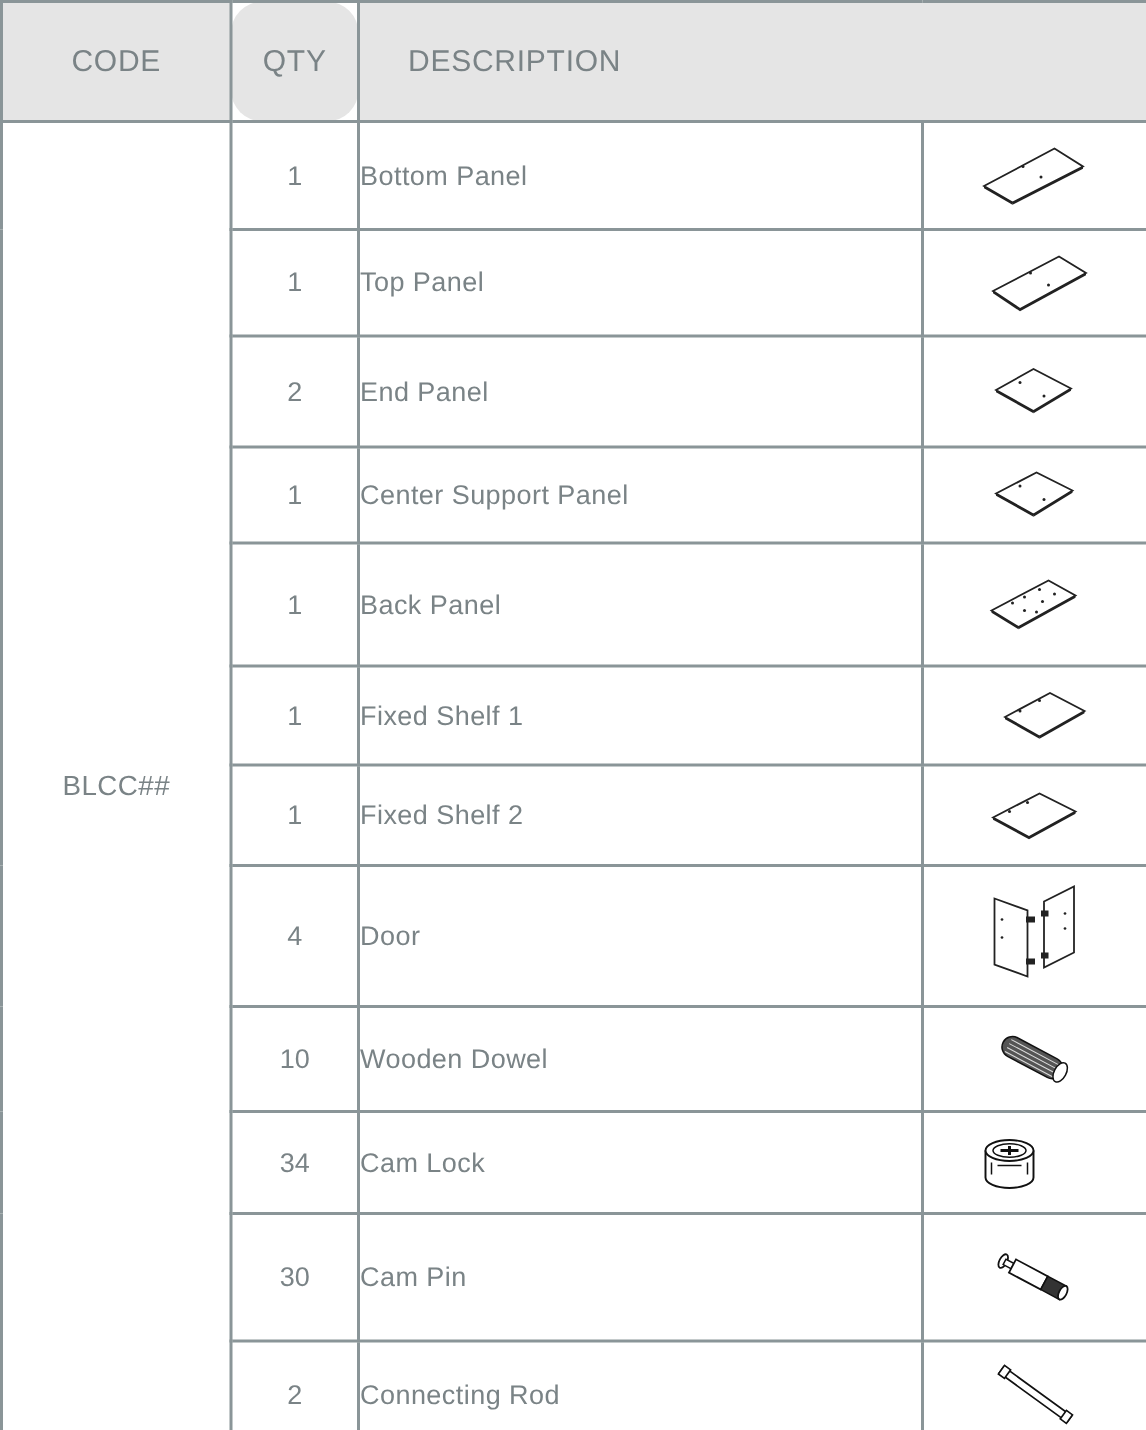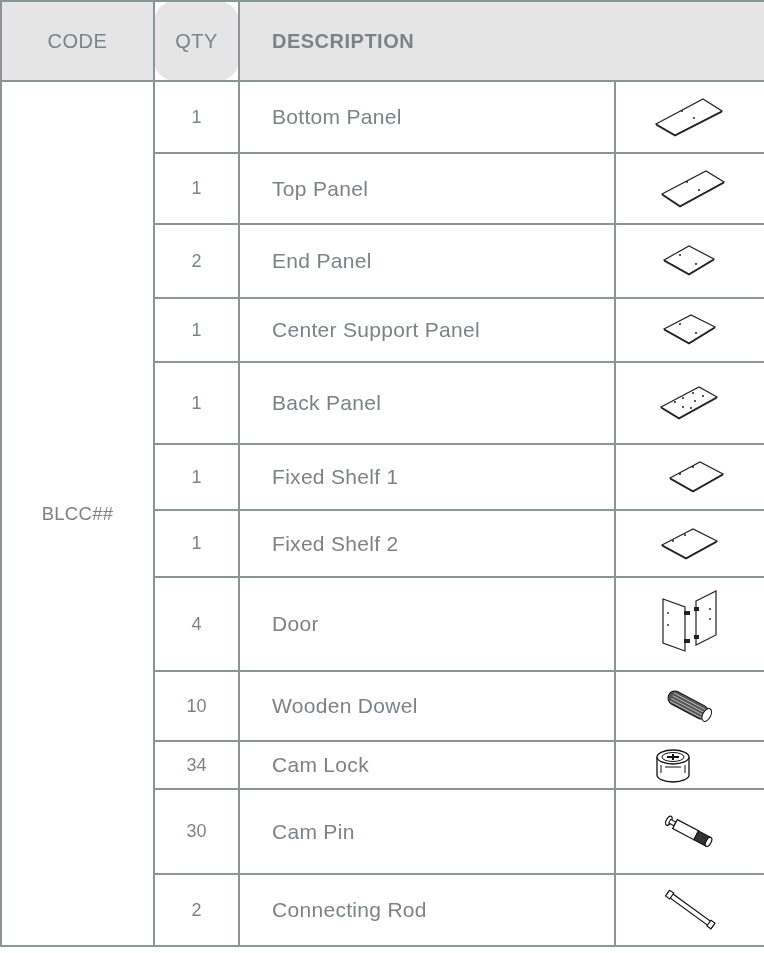--- a/index.html
+++ b/index.html
@@ -2,23 +2,23 @@
 <html><head>
 <meta charset="utf-8">
 <style>
   html,body{margin:0;padding:0;background:#fff;}
   body{width:764px;height:953px;overflow:hidden;font-family:"Liberation Sans",sans-serif;}
   table{border-collapse:collapse;position:absolute;left:0;top:0;width:764px;table-layout:fixed;}
   td,th{border:2px solid #8a9598;padding:0;color:#7a8386;font-weight:normal;}
   th{background:#e5e5e5;height:78px;font-size:20px;letter-spacing:0.5px;}
   th.code{text-align:center;}
   th.qty{text-align:center;border-radius:21px;}
-  th.desc{text-align:left;padding-left:32px;font-weight:bold;}
+  th.desc{text-align:left;padding-left:32px;}
   td.qty{text-align:center;font-size:18px;}
-  td.desc{text-align:left;padding-left:32px;font-size:21px;letter-spacing:0.3px;}
+  td.desc{text-align:left;font-size:18px;letter-spacing:0.3px;}
   td.code{text-align:center;font-size:18.5px;letter-spacing:0.3px;margin-left:40px;}
   td.img{text-align:center;}
   td.img svg{display:inline-block;vertical-align:middle;}
 </style>
 </head>
 <body>
 
 <table>
   <colgroup>
     <col style="width:153px">
@@ -166,21 +166,21 @@
           <line x1="8" y1="14" x2="46" y2="14" stroke="#ddd" stroke-width="0.7"></line>
           <line x1="8" y1="17" x2="46" y2="17" stroke="#ddd" stroke-width="0.7"></line>
           <line x1="8" y1="20" x2="46" y2="20" stroke="#ddd" stroke-width="0.7"></line>
           <line x1="8" y1="23" x2="46" y2="23" stroke="#ddd" stroke-width="0.7"></line>
           <ellipse cx="47" cy="18" rx="4" ry="7" fill="#fff" stroke="#111" stroke-width="1"></ellipse>
         </g>
       </svg>
     </td>
   </tr>
 
-  <tr style="height:48px">
+  <tr style="height:68px">
     <td class="qty">34</td>
     <td class="desc">Cam Lock</td>
     <td class="img">
       <svg width="40" height="40" viewBox="0 0 40 40" style="margin-right:34px">
         <path d="M4,12 L4,30 A16,7 0 0 0 36,30 L36,12" fill="#fff" stroke="#111" stroke-width="1.3"></path>
         <ellipse cx="20" cy="12" rx="16" ry="7" fill="#fff" stroke="#111" stroke-width="1.3"></ellipse>
         <ellipse cx="20" cy="12" rx="11" ry="4.5" fill="none" stroke="#111" stroke-width="1"></ellipse>
         <path d="M14,12 L26,12 M20,9 L20,15" stroke="#111" stroke-width="2"></path>
         <path d="M8,20 L8,28 M32,20 L32,28 M12,22 L28,22" stroke="#111" stroke-width="1"></path>
       </svg>

